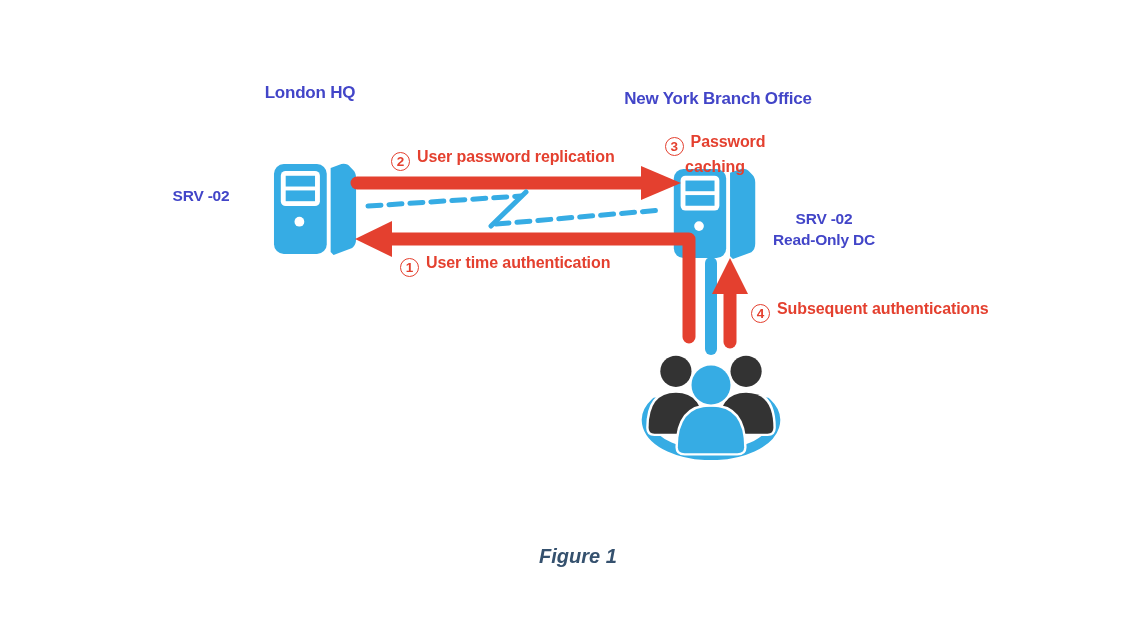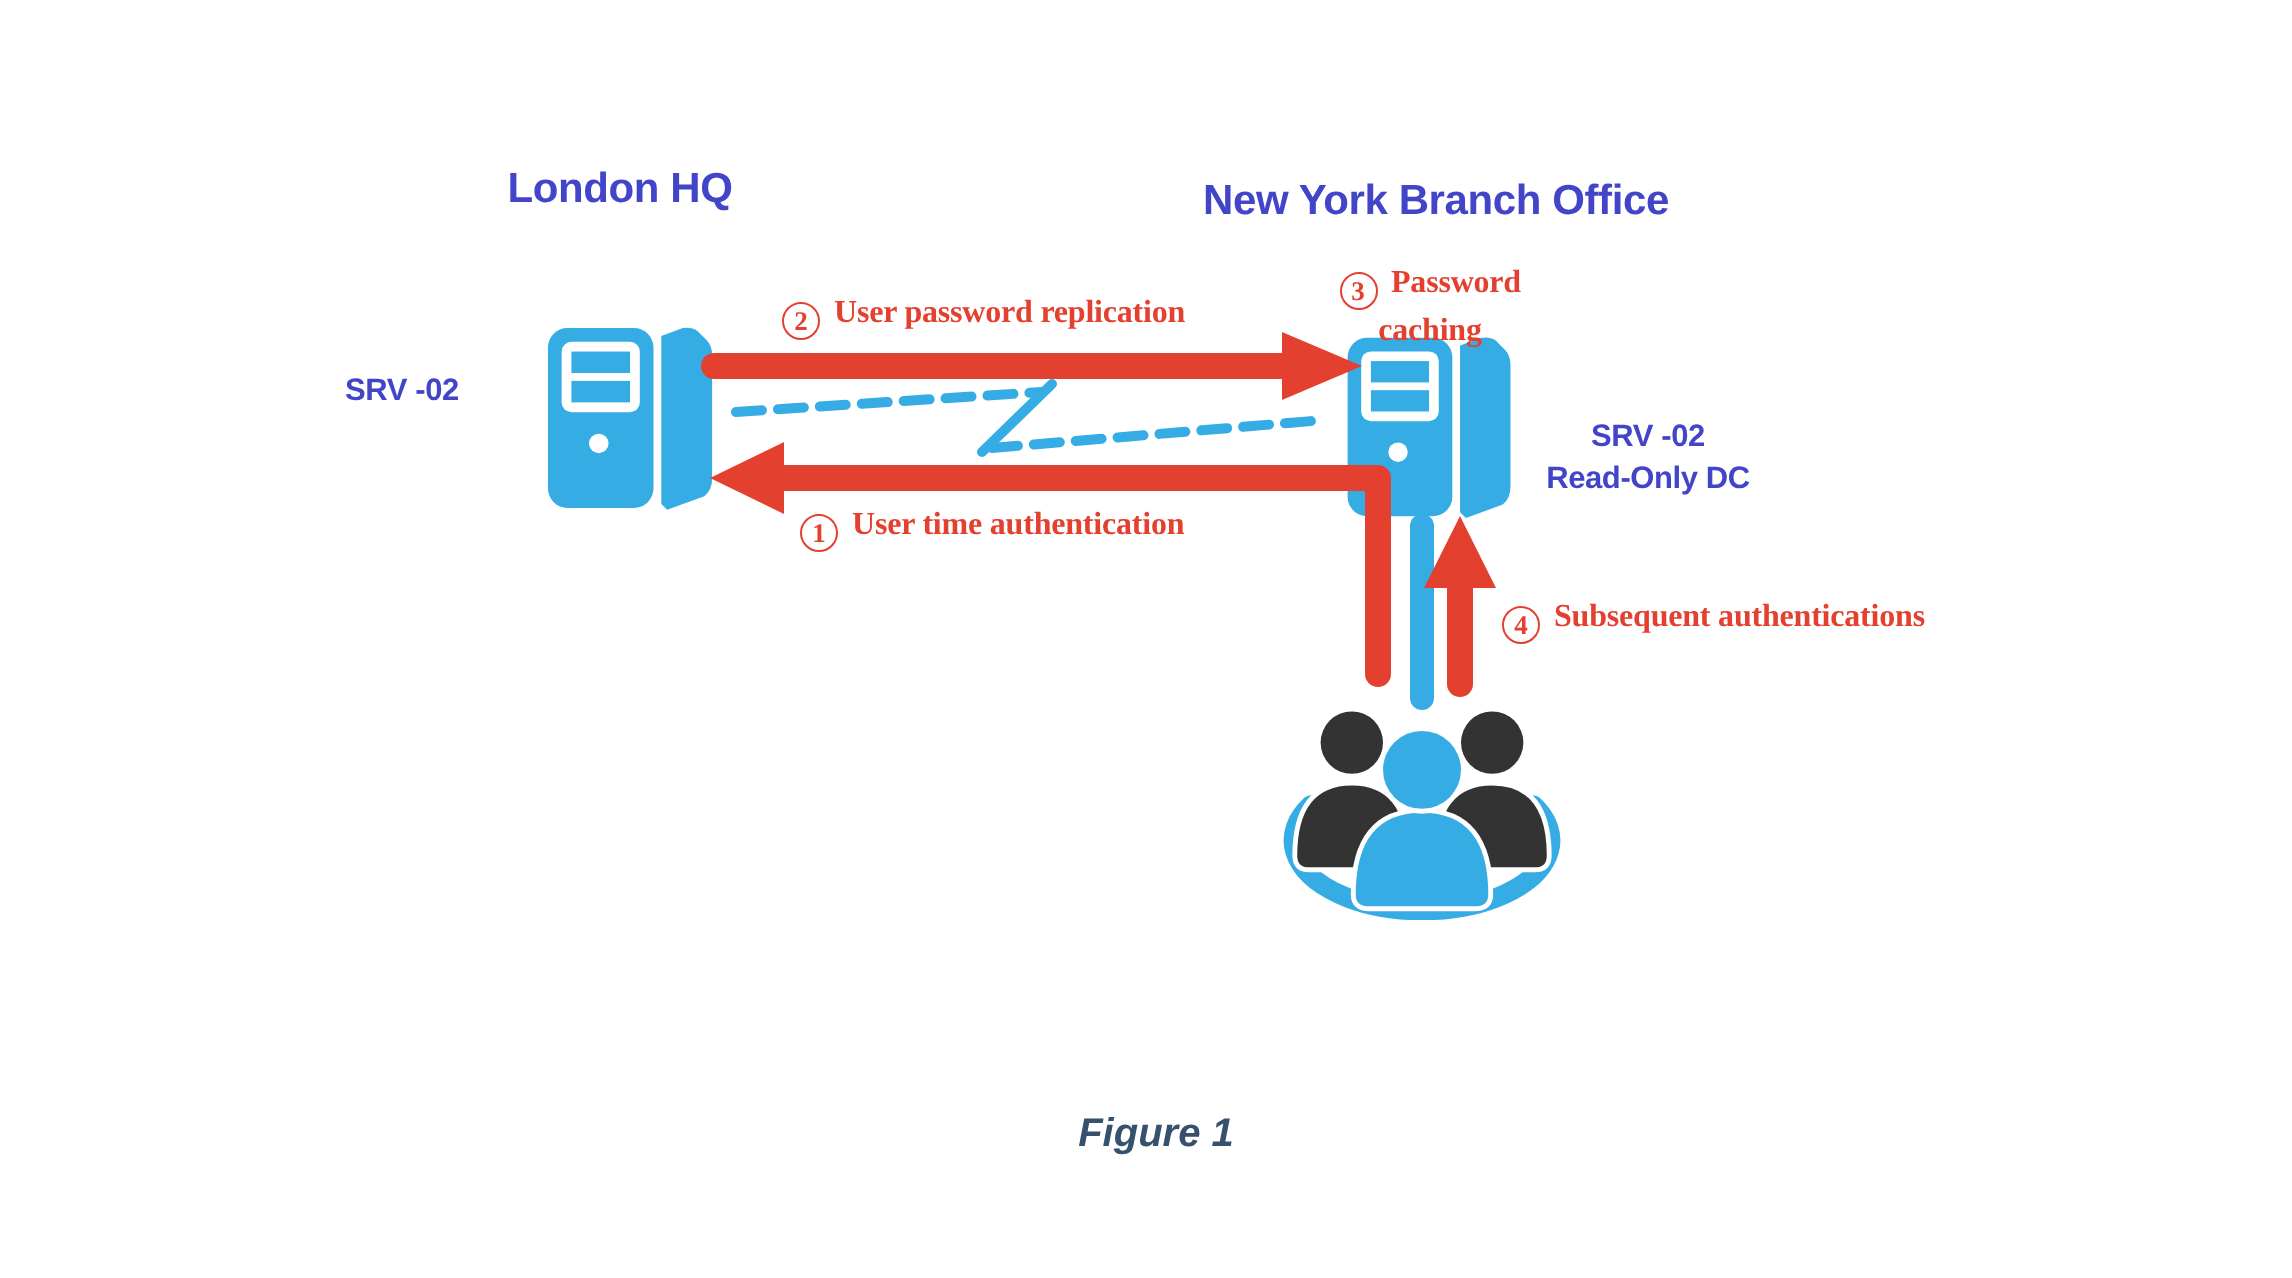--- a/index.html
+++ b/index.html
@@ -3,41 +3,41 @@
 <meta charset="utf-8">
 <style>
   html,body{margin:0;padding:0;background:#fff;}
   .canvas{
     position:relative;width:1146px;height:639px;background:#fff;overflow:hidden;
     font-family:"Liberation Sans",sans-serif;
   }
   .abs{position:absolute;}
   
   .site-name{
-    color:var(--site-label,#4245c8);font-weight:bold;font-size:21px;
+    color:var(--site-label,#4245c8);font-weight:bold;font-size:17px;
     text-align:center;z-index:4;letter-spacing:-0.2px;
   }
   .server-label{
     color:var(--site-label,#4245c8);font-weight:bold;font-size:15.5px;
     text-align:center;line-height:21px;z-index:4;letter-spacing:-0.2px;
   }
   .flow-label{
     color:var(--flow-red,#e4402f);font-weight:bold;font-size:16px;
-    z-index:4;letter-spacing:-0.1px;line-height:21px;white-space:nowrap;font-family:Liberation Serif, serif;
+    z-index:4;letter-spacing:-0.1px;line-height:21px;white-space:nowrap;
   }
   .flow-label.wrap{white-space:normal;text-align:center;}
   .cnum{
     display:inline-flex;align-items:center;justify-content:center;
     width:19px;height:19px;border:1.6px solid var(--flow-red,#e4402f);
     border-radius:50%;font-size:13.5px;margin-right:7px;vertical-align:-4px;
     box-sizing:border-box;
   }
   .caption{
     color:var(--caption-text,#35516e);font-style:italic;font-weight:600;
-    font-size:20px;text-align:center;z-index:4;margin-top:11px;
+    font-size:20px;text-align:center;z-index:4;
   }
   
   .fill-blue{fill:var(--device-blue,#36ace4);}
   .stroke-blue{stroke:var(--device-blue,#36ace4);}
   .fill-red{fill:var(--flow-red,#e4402f);}
   .stroke-red{stroke:var(--flow-red,#e4402f);}
   .fill-dark{fill:var(--users-dark,#333333);}
   .icon-layer{z-index:1;}
   .shape-layer{z-index:2;pointer-events:none;}
 </style>

